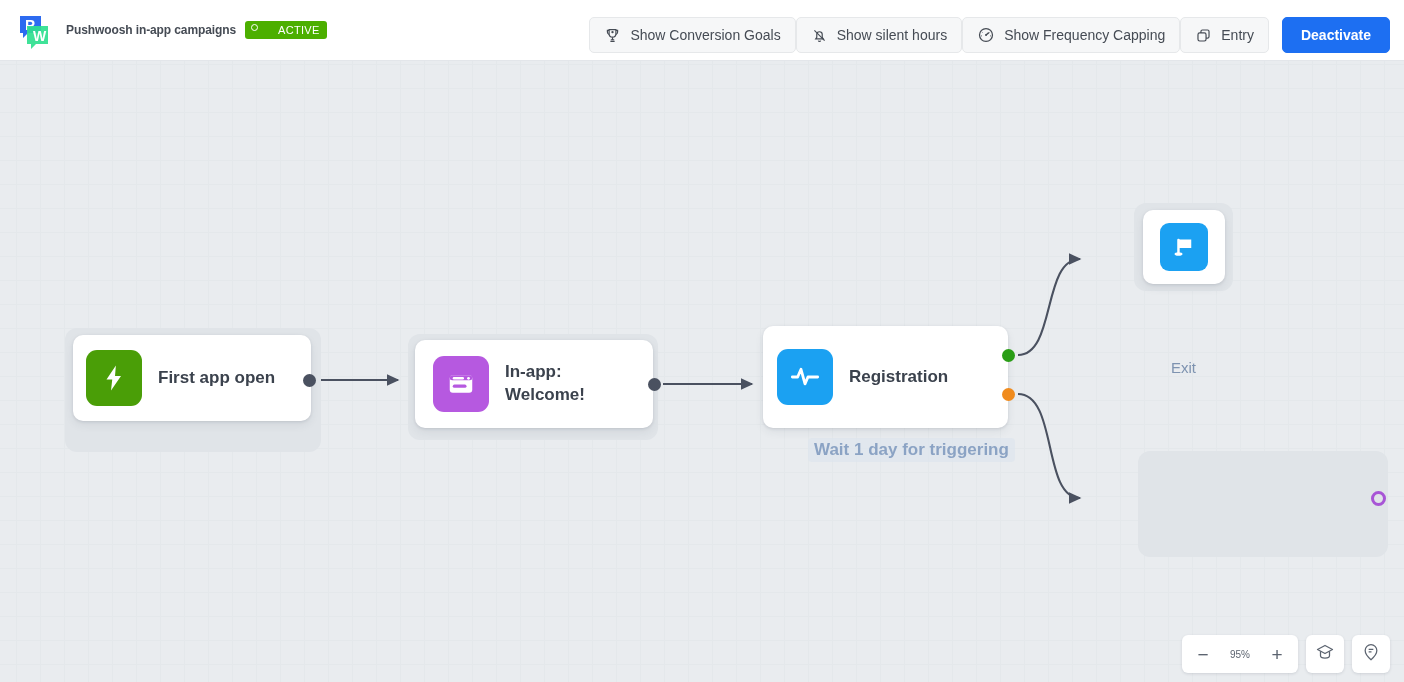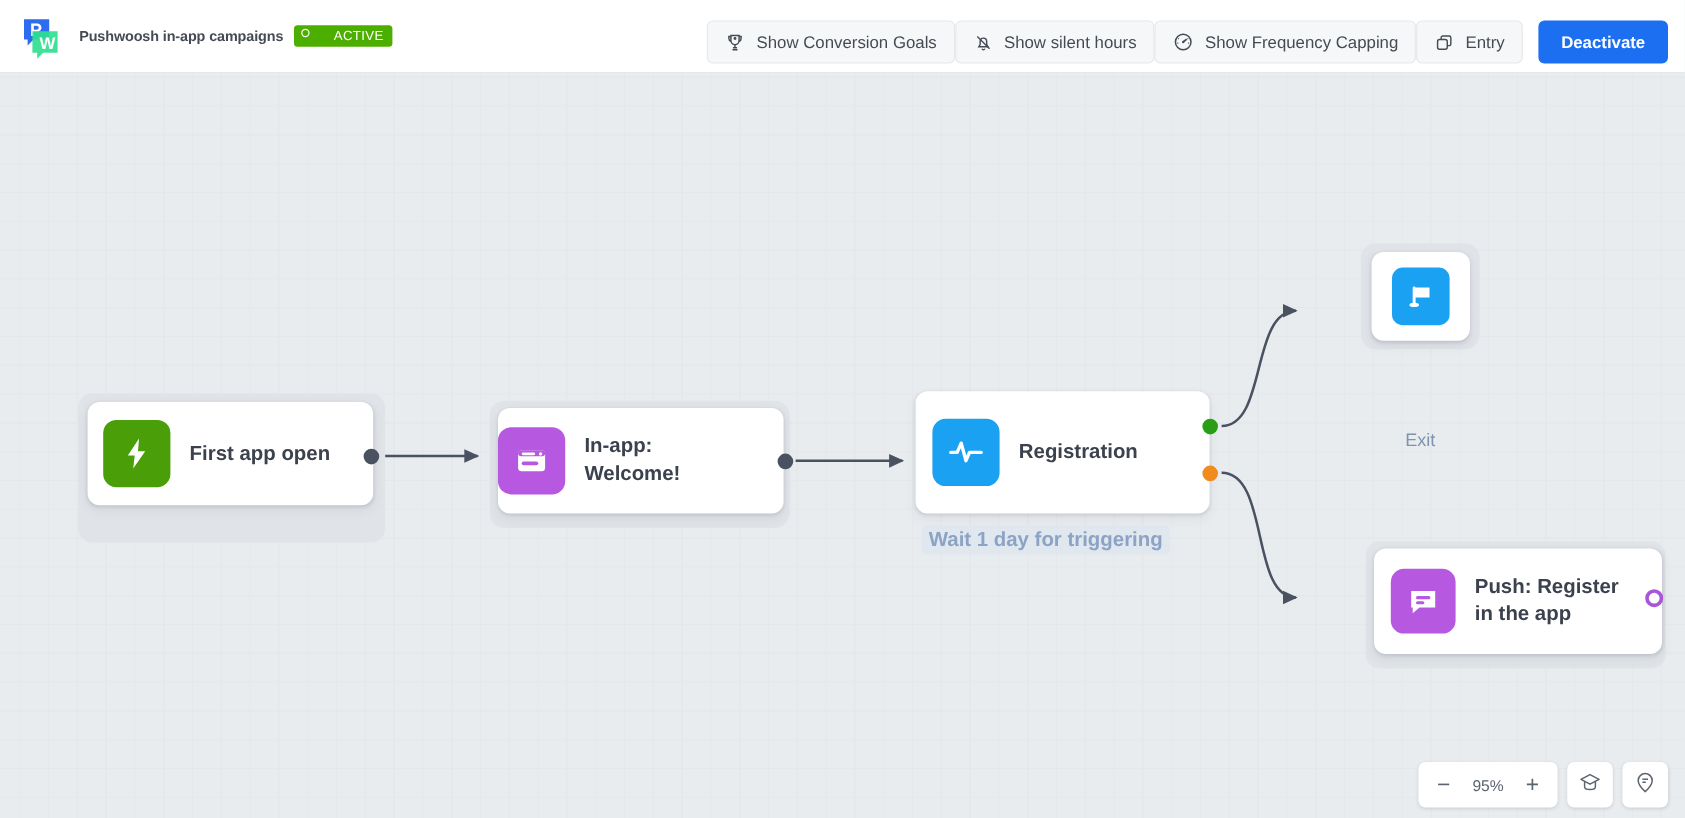--- a/index.html
+++ b/index.html
@@ -185,20 +185,21 @@
   .wait-label {
     position: absolute;
     font-size: 17px;
     font-weight: bold;
     color: #8ba3c4;
     background: rgba(222,229,237,0.75);
     border-radius: 4px;
     padding: 2px 6px;
     white-space: nowrap;
     z-index: 11;
+    margin-left: 40px;
   }
 
   
   .port {
     position: absolute;
     width: 13px; height: 13px;
     border-radius: 50%;
     z-index: 20;
   }
   .port.dark { background: #4a5160; }
@@ -264,21 +265,21 @@
     display: flex;
     align-items: center;
     justify-content: center;
     color: #5c6470;
     cursor: pointer;
     font-size: 19px;
     line-height: 1;
     user-select: none;
   }
   .zoom-level {
-    font-size: 13px;
+    font-size: 10px;
     color: #5c6470;
     min-width: 40px;
     text-align: center;
     user-select: none;
   }
   .zoom-icon-btn {
     width: 38px; height: 38px;
     background: #ffffff;
     border-radius: 6px;
     box-shadow: 0 1px 3px rgba(40,50,70,0.14);
@@ -389,21 +390,21 @@
         <path d="M13.5 2 L6 13.2 h4.6 L9.6 22 l8-11.6 h-4.8 z" fill="#ffffff"></path>
       </svg>
     </div>
     <div class="node-label">First app open</div>
   </div>
   <div class="group-caption" style="left:75px; top:372px;">Entry</div>
   <div class="port dark" style="left:303px; top:313px;"></div>
 
   <div class="node-group" style="left:408px; top:273px; width:250px; height:106px;"></div>
 
-  <div class="node-card" style="left:415px; top:279px; width:238px; height:88px; padding-left:0;">
+  <div class="node-card" style="left:415px; top:279px; width:238px; height:88px; padding-left:18px;">
     <div class="node-icon" style="background:#b659e0;">
       <svg width="30" height="30" viewBox="0 0 24 24">
         <rect x="3" y="5" width="18" height="14" rx="2.4" fill="#ffffff"></rect>
         <rect x="3" y="5" width="18" height="4" rx="2" fill="#b659e0"></rect>
         <rect x="5.4" y="6.4" width="9" height="1.9" rx="0.95" fill="#ffffff"></rect>
         <circle cx="18" cy="7.4" r="1.1" fill="#ffffff"></circle>
         <rect x="5.4" y="12.4" width="11" height="2.6" rx="1.3" fill="#b659e0"></rect>
       </svg>
     </div>
     <div class="node-label">In-app:
@@ -429,31 +430,20 @@
       <svg width="28" height="28" viewBox="0 0 24 24">
         <path d="M7 5.6 h11.2 v7.2 H7.8 z" fill="#ffffff"></path>
         <rect x="6.2" y="5" width="2.1" height="13" rx="1" fill="#ffffff"></rect>
         <ellipse cx="7.3" cy="18.1" rx="3.4" ry="1.5" fill="#ffffff"></ellipse>
       </svg>
     </div>
   </div>
   <div class="exit-caption" style="left:1134px; top:253px; width:99px;margin-top:45px;">Exit</div>
 
   <div class="node-group" style="left:1138px; top:390px; width:250px; height:106px;"></div>
-  <div class="node-card" style="left:1145px; top:396px; width:240px; height:88px; padding-left:14px;">
-    <div class="node-icon" style="background:#b659e0; width:54px; height:54px;">
-      <svg width="30" height="30" viewBox="0 0 24 24">
-        <path d="M4 5.2 h16 v11 H9.5 L5 20 v-3.8 H4 z" fill="#ffffff"></path>
-        <rect x="7.2" y="8.6" width="9.6" height="2.1" rx="1.05" fill="#b659e0"></rect>
-        <rect x="7.2" y="12" width="5.6" height="2.1" rx="1.05" fill="#b659e0"></rect>
-      </svg>
-    </div>
-    <div class="node-label">Push: Register
-in the app</div>
-  </div>
   <div class="port purple" style="left:1371px; top:430px;"></div>
 
 </div>
 
 <div class="zoom-bar">
   <div class="zoom-cluster">
     <div class="zoom-btn">−</div>
     <div class="zoom-level">95%</div>
     <div class="zoom-btn">+</div>
   </div>

